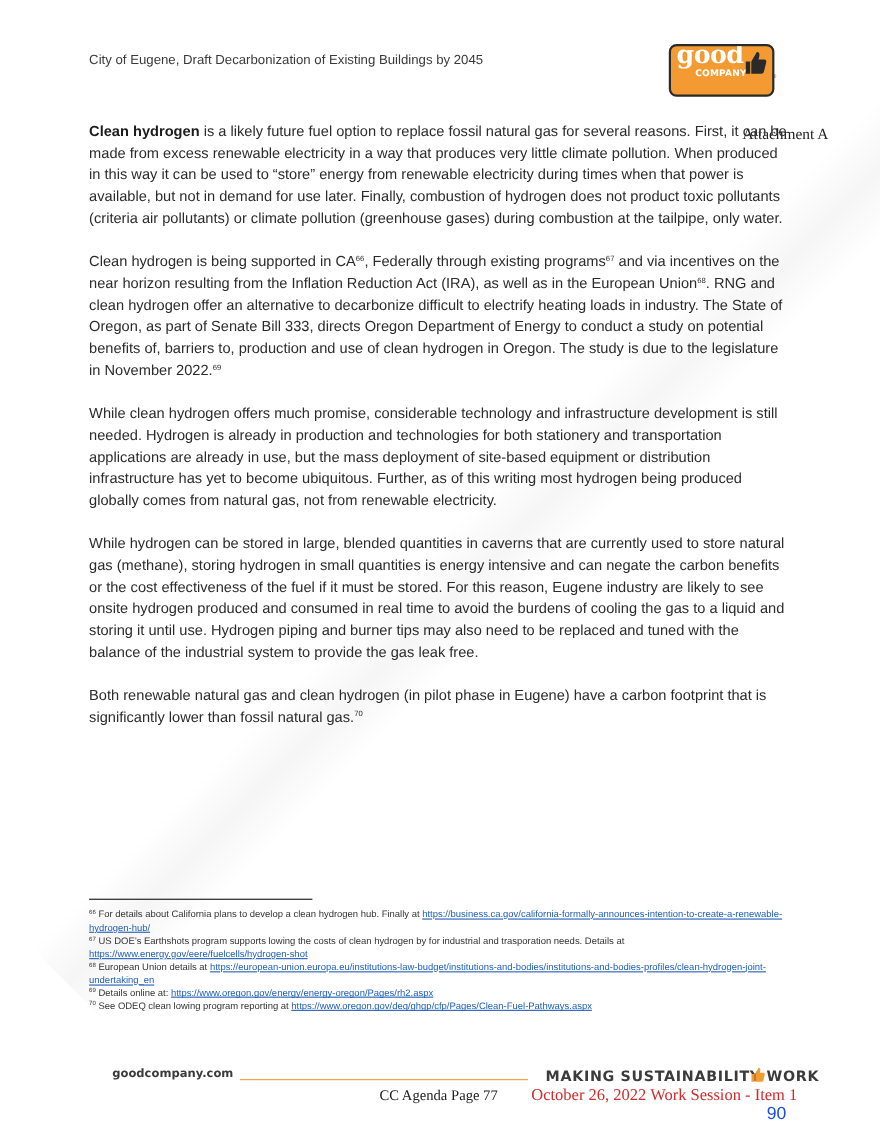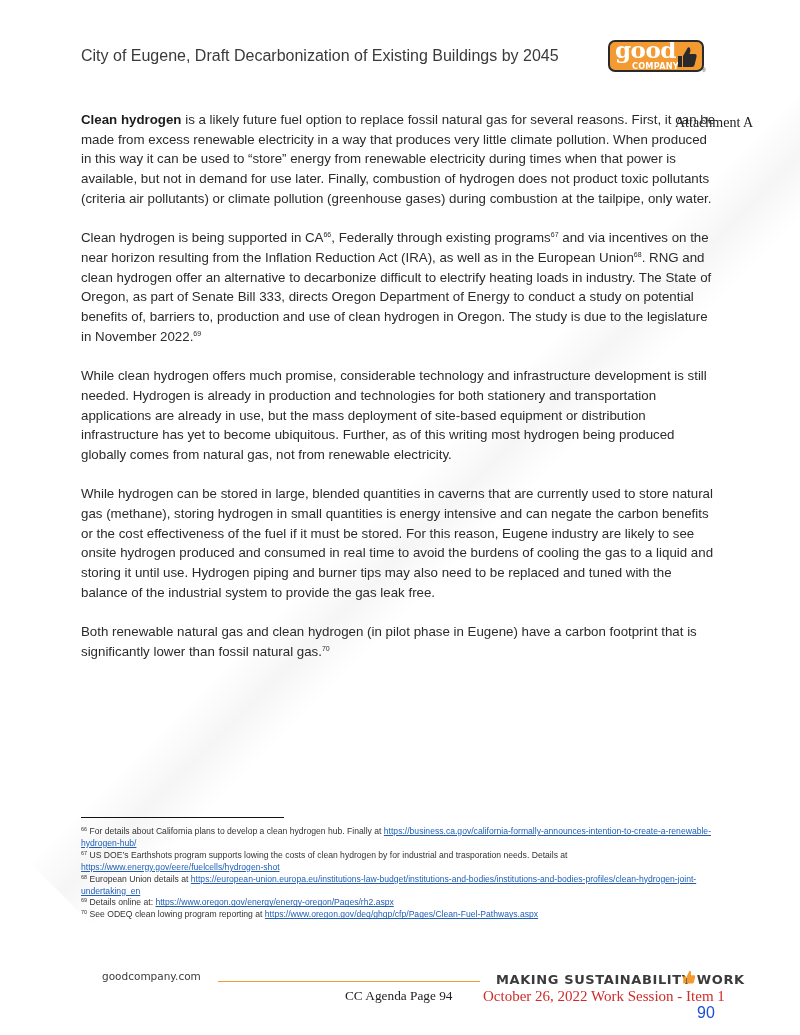--- a/index.html
+++ b/index.html
@@ -12,24 +12,24 @@
   }
   .watermark::before {
     content: ""; position: absolute; left: -100px; top: 460px;
     width: 1100px; height: 90px;
     background: linear-gradient(to bottom, rgba(240,240,240,0) 0%, rgba(238,238,238,0.55) 50%, rgba(240,240,240,0) 100%);
     transform: rotate(-45deg);
   }
 
   .header-title {
     position: absolute; left: 81px; top: 47px;
-    font-size: 16px; color: #3a3a3a; letter-spacing: 0;
+    font-size: 12px; color: #3a3a3a; letter-spacing: 0;
   }
   .logo {
-    position: absolute; left: 608px; top: 40px; width: 96px; height: 32px;
+    position: absolute; left: 608px; top: 40px; width: 96px; height: 48px;
     background: #f39b32; border: 2px solid #2a2a2a; border-radius: 7px;
     overflow: hidden;
   }
   .logo-good {
     position: absolute; left: 5px; top: -6px;
     font-family: "DejaVu Serif", serif; font-weight: bold; font-size: 23px;
     color: #ffffff; letter-spacing: -0.5px;
   }
   .logo-company {
     position: absolute; left: 6px; top: 19px;
@@ -57,21 +57,21 @@
   }
   .footnotes {
     position: absolute; left: 81px; top: 826px; width: 640px;
     font-size: 8.6px; line-height: 11.9px; color: #333;
   }
   .footnotes sup { font-size: 5.5px; vertical-align: 3px; }
   .footnotes a { color: #1f5eb8; text-decoration: underline; }
 
   .footer-site {
     position: absolute; left: 102px; top: 970px;
-    font-family: "DejaVu Sans", sans-serif; font-weight: normal; font-size: 10.5px; color: #3b3b3b;
+    font-family: "DejaVu Sans", sans-serif; font-weight: bold; font-size: 10.5px; color: #3b3b3b;
   }
   .footer-line {
     position: absolute; left: 218px; top: 981px; width: 262px; height: 1px; background: #f39b32;
   }
   .footer-tag {
     position: absolute; left: 496px; top: 972px;
     font-family: "DejaVu Sans", sans-serif; font-weight: bold; font-size: 13px;
     color: #3b3b3b; letter-spacing: 0.6px;
   }
   .footer-thumb { position: absolute; left: 682px; top: 970px; width: 14px; height: 14px; }
@@ -125,14 +125,14 @@
 </div>
 
 <div class="footer-site">goodcompany.com</div>
 <div class="footer-line"></div>
 <div class="footer-tag">MAKING SUSTAINABILITY WORK</div>
 <svg class="footer-thumb" viewBox="0 0 24 24">
   <path d="M2 11 h5 v12 h-5 z" fill="#f39b32"></path>
   <path d="M8 11 L12 3 Q13 0 15 2 Q16.5 4 15 9 H21 Q23 9 22.5 12 L20.5 21 Q20 23 18 23 H8 Z" fill="#f39b32"></path>
 </svg>
 <div class="footer-page">90</div>
-<div class="agenda">CC Agenda Page 94</div>
+<div class="agenda">CC Agenda Page 77</div>
 <div class="session">October 26, 2022 Work Session - Item 1</div>
 
 </body></html>

